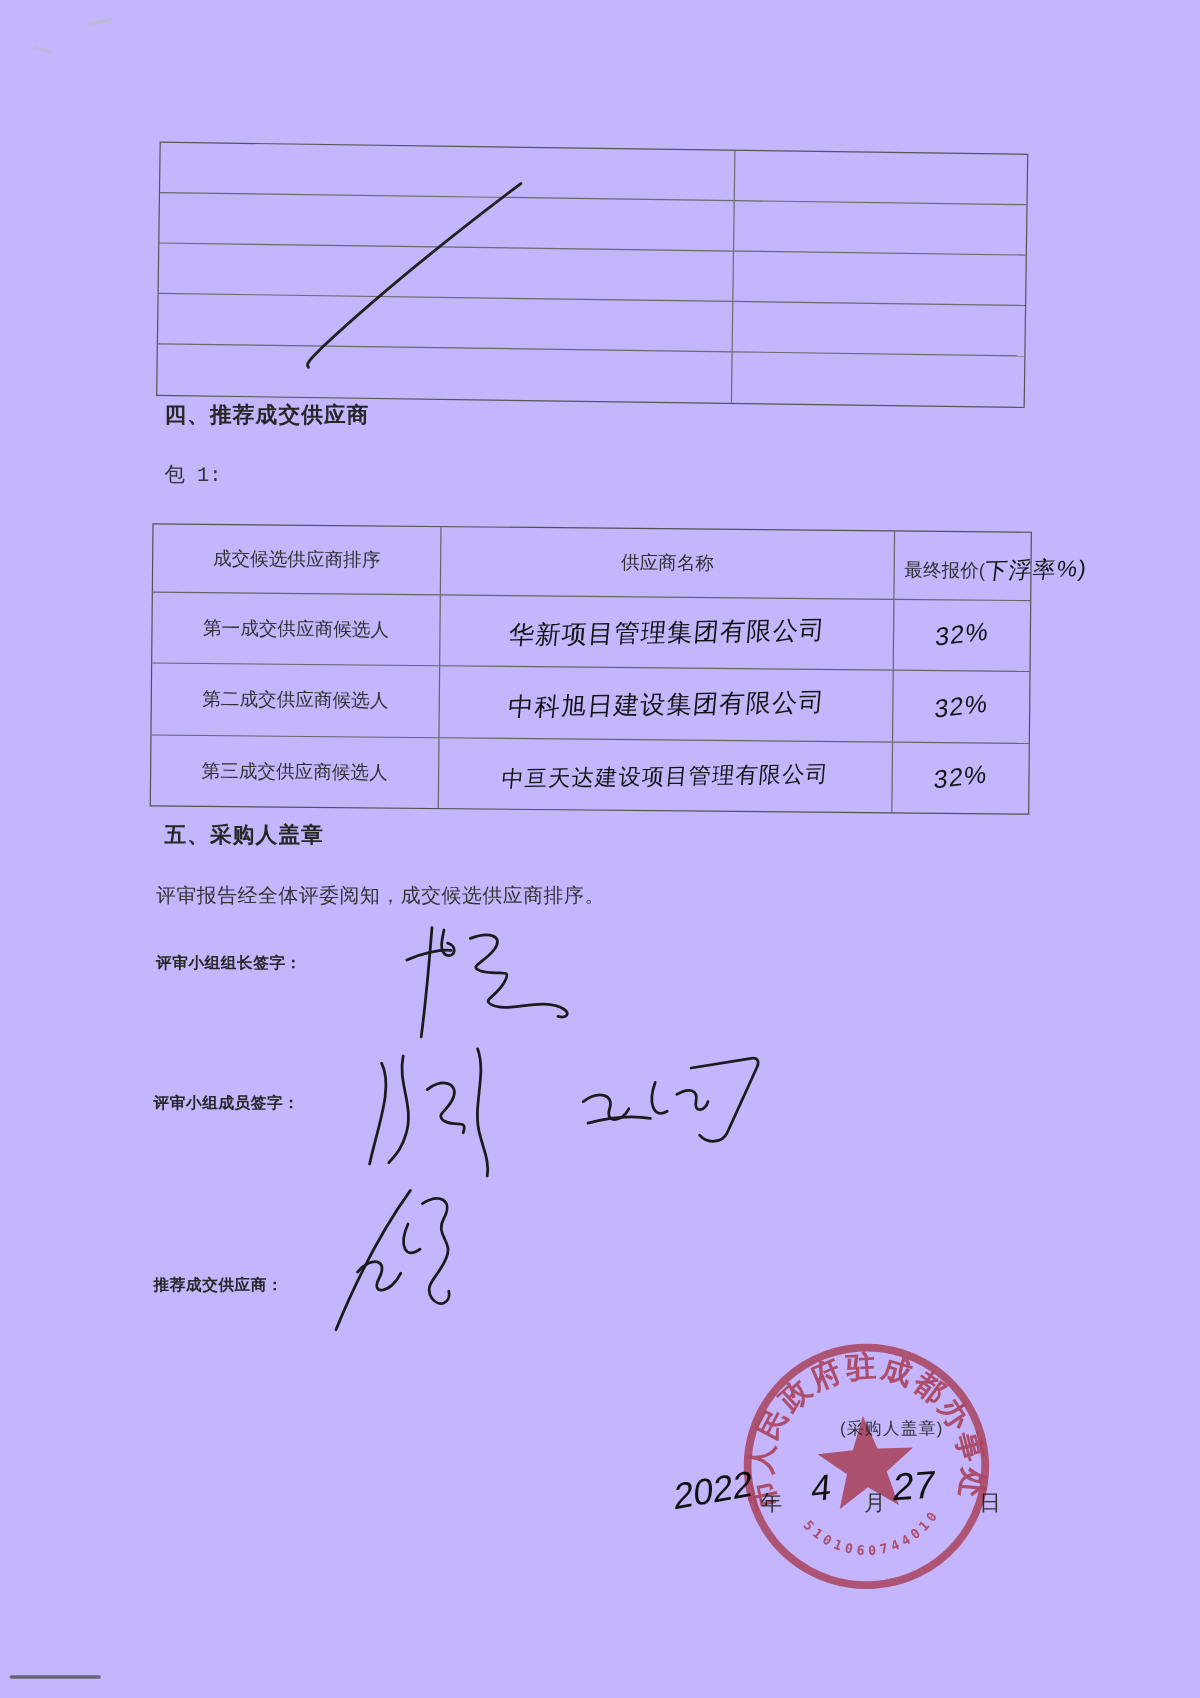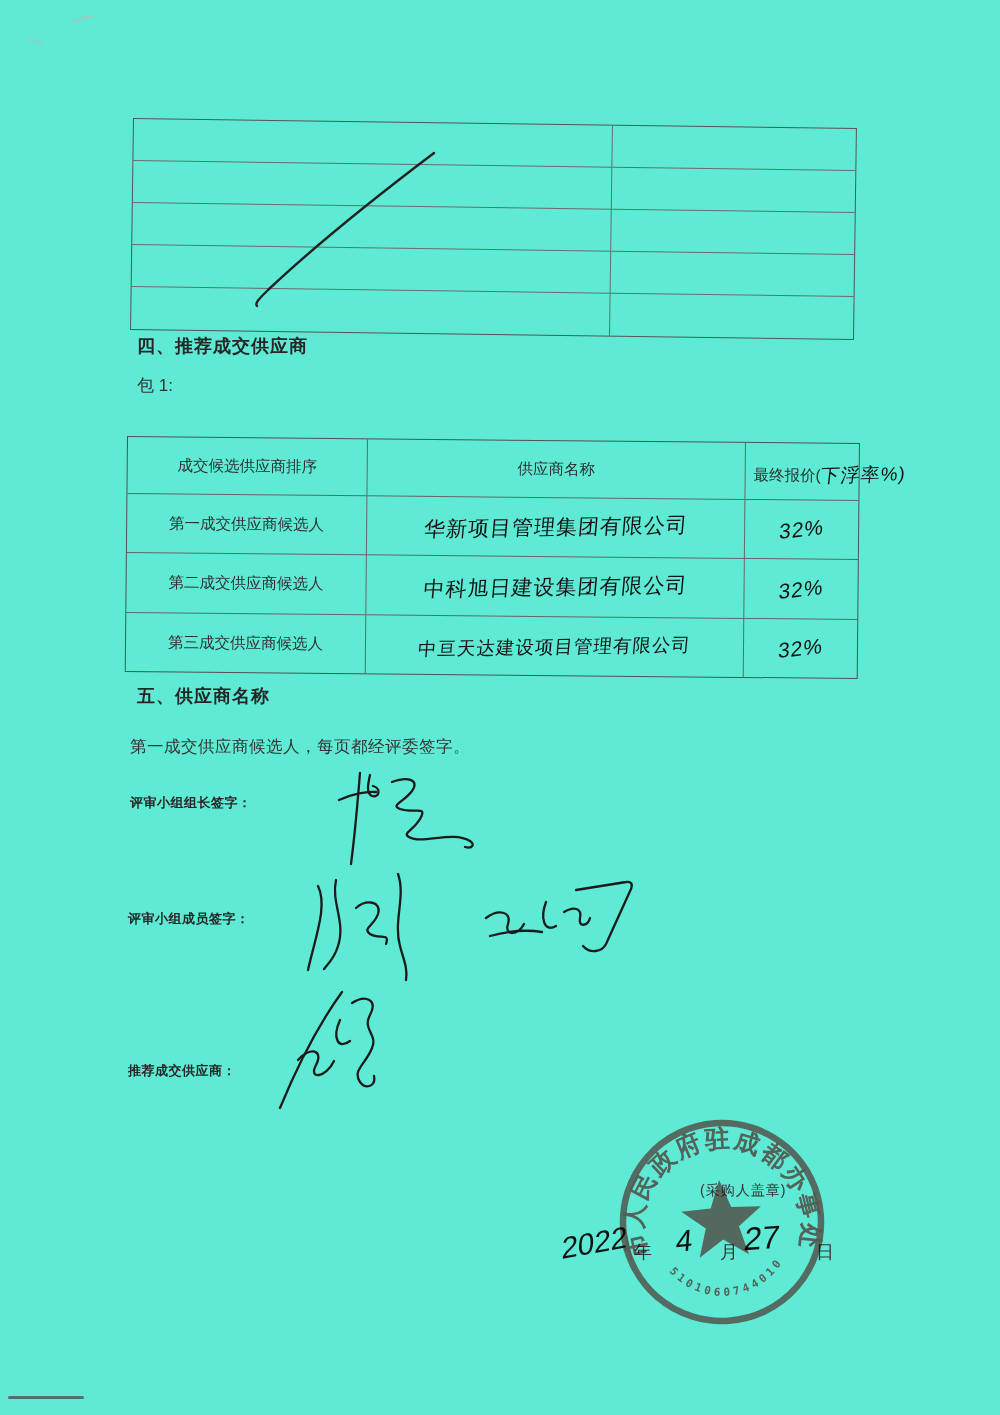--- a/index.html
+++ b/index.html
@@ -1,18 +1,18 @@
 <!DOCTYPE html>
 <html><head>
 <meta charset="utf-8">
 <style>
   html,body{margin:0;padding:0;background:#e9e9e9;}
   .page{
     position:relative;width:1000px;height:1415px;margin:0 auto;
-    background:#5eead4;overflow:hidden;
+    background:#c4b5fd;overflow:hidden;
     font-family:"Liberation Sans","DejaVu Sans",sans-serif;
     color:#2e2e2e;
   }
   
   .smudge{position:absolute;background:#b9b9b9;border-radius:2px;opacity:.55;}
   .smudge.s1{left:72px;top:17px;width:22px;height:3px;transform:rotate(-14deg);}
   .smudge.s2{left:28px;top:40px;width:16px;height:3px;transform:rotate(18deg);opacity:.4;}
   .smudge.s3{left:8px;top:1396px;width:76px;height:3px;background:#4a4a4a;opacity:.75;}
 
   
@@ -24,21 +24,21 @@
   }
   .top-table .cell{border-right:1px solid #6b6b6b;border-bottom:1px solid #6b6b6b;}
   .top-table .cell:nth-child(2n){border-right:none;}
   .top-table .cell:nth-child(n+9){border-bottom:none;}
   .slash-svg{position:absolute;left:133px;top:118px;width:722px;height:210px;pointer-events:none;}
 
   
   .heading{position:absolute;font-weight:bold;font-size:18px;color:#262626;letter-spacing:1px;}
   .h4{left:137px;top:334px;}
   .h5{left:137px;top:684px;}
-  .pkg{position:absolute;left:137px;top:374px;font-size:17px;color:#333;}
+  .pkg{position:absolute;left:137px;top:384px;font-size:17px;color:#333;font-family:Liberation Mono, monospace;}
   .note{position:absolute;left:130px;top:736px;font-size:16.5px;color:#333;letter-spacing:.5px;}
   .sign-label{position:absolute;font-weight:bold;font-size:13px;color:#262626;letter-spacing:.5px;}
   .lbl-leader{left:130px;top:794px;}
   .lbl-members{left:128px;top:910px;}
   .lbl-supervisor{left:128px;top:1062px;}
 
   
   .sup-table{
     position:absolute;left:127px;top:436px;width:731px;
     transform:rotate(0.55deg);transform-origin:top left;
@@ -138,22 +138,22 @@
 
     <div class="c last-row">第三成交供应商候选人</div>
     <div class="c last-row">
         <span class="hand name-hand long">中亘天达建设项目管理有限公司</span>
       </div>
     <div class="c last-col last-row">
         <span class="hand quote-hand">32%</span>
       </div>
   </div>
 
-  <div class="heading h5">五、供应商名称</div>
-  <div class="note">第一成交供应商候选人，每页都经评委签字。</div>
+  <div class="heading h5">五、采购人盖章</div>
+  <div class="note">评审报告经全体评委阅知，成交候选供应商排序。</div>
 
   <div class="sign-label lbl-leader">评审小组组长签字：</div>
   <svg class="sig" style="left:322px;top:770px;" width="160" height="102" viewBox="0 0 160 102">
     <path d="M38,3 C36,26 34,56 29,94"></path>
     <path d="M17,30 C30,24 45,21 54,22"></path>
     <path d="M48,5 C46,14 44,23 50,26 C58,28 59,18 51,16"></path>
     <path d="M70,12 C86,6 98,10 90,21 C82,32 68,35 78,39 C93,44 106,35 98,49 C91,61 80,63 87,67 C101,75 130,60 148,71 C153,74 151,79 143,77"></path>
   </svg>
 
   <div class="sign-label lbl-members">评审小组成员签字：</div>

